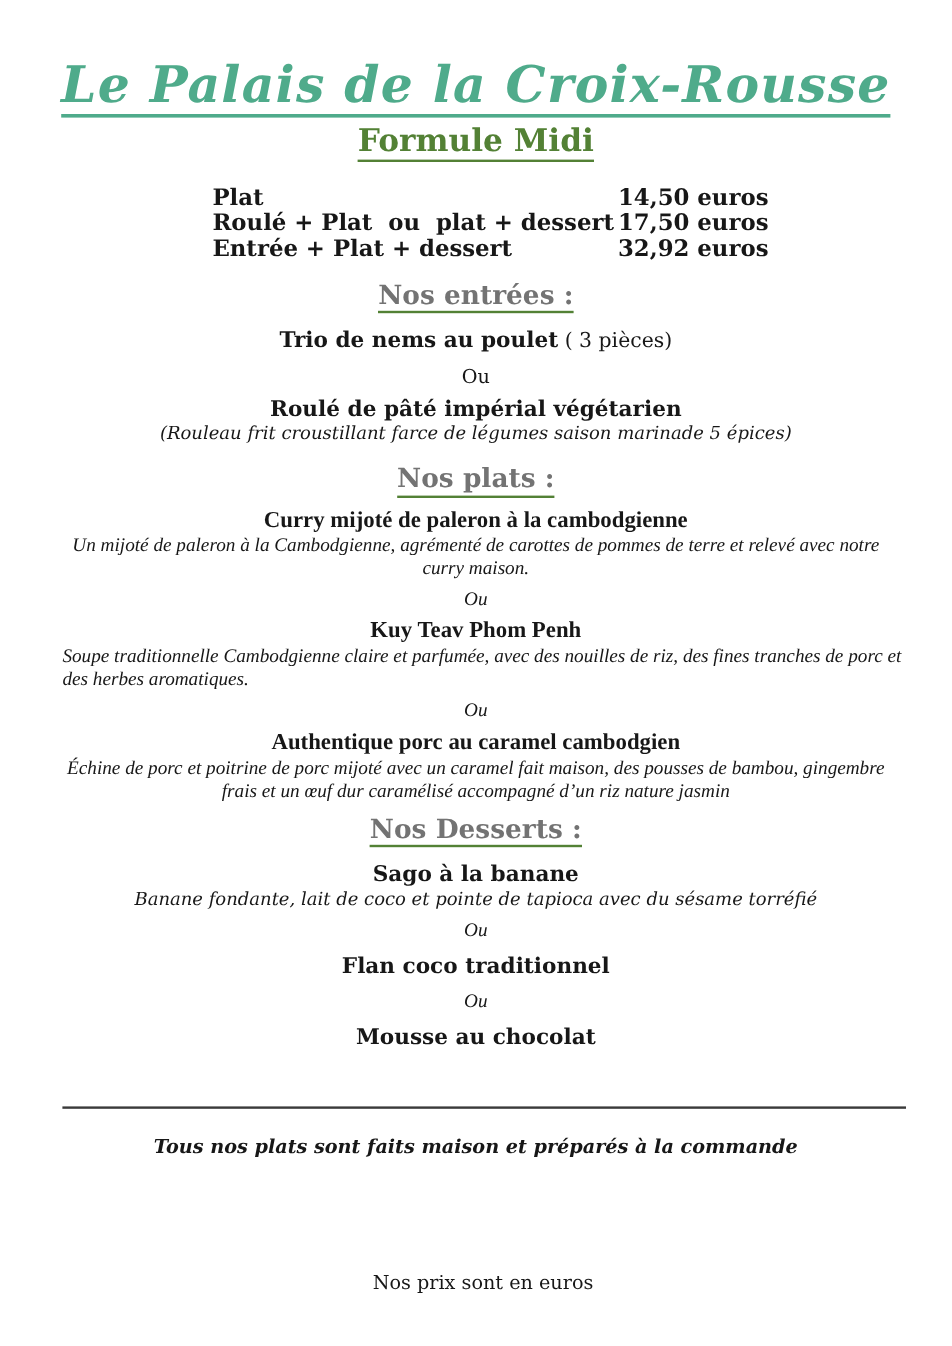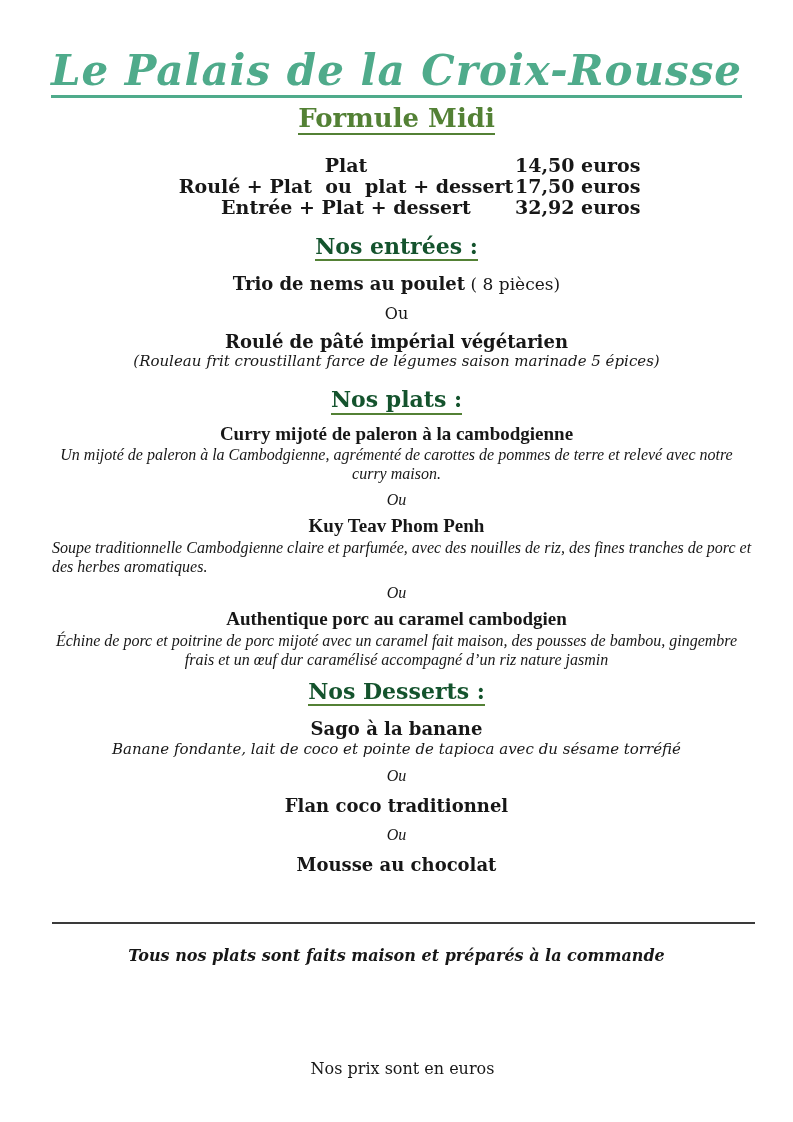--- a/index.html
+++ b/index.html
@@ -31,30 +31,30 @@
   .subtitle {
     display: inline-block;
     font-size: 26px;
     font-weight: bold;
     color: #538135;
     border-bottom: 2px solid #538135;
     line-height: 1.1;
   }
   
   .prices { margin: 20px 0 0 170px; width: 460px; font-weight: bold; font-size: 19px; }
-  .price-row { display: flex; line-height: 21px; text-align: center; }
+  .price-row { display: flex; line-height: 21px; }
   .price-label { flex: 0 0 338px; white-space: pre-wrap; }
   .price-value { white-space: nowrap; }
   
   .section-heading { text-align: center; }
   .section-heading > span {
     display: inline-block;
     font-size: 22px;
     font-weight: bold;
-    color: #14532d;
+    color: #737373;
     border-bottom: 2px solid #538135;
     line-height: 1.15;
   }
   .mt16 { margin-top: 16px; }
   .mt12 { margin-top: 12px; }
   .mt10 { margin-top: 10px; }
   .mt8  { margin-top: 8px; }
   .mt6  { margin-top: 6px; }
   
   .dish-name { text-align: center; font-size: 18px; font-weight: bold; line-height: 1.2; }
@@ -115,21 +115,21 @@
     <div class="price-row">
       <span class="price-label">Entrée + Plat + dessert</span>
       <span class="price-value">32,92 euros</span>
     </div>
   </div>
 
   <div class="section-heading mt16">
     <span>Nos entrées :</span>
   </div>
   <div class="dish-name mt12">
-    <span>Trio de nems au poulet</span><span class="dish-note"> ( 8 pièces)</span>
+    <span>Trio de nems au poulet</span><span class="dish-note"> ( 3 pièces)</span>
   </div>
   <div class="sep mt10">Ou</div>
   <div class="dish-name mt8">Roulé de pâté impérial végétarien</div>
   <div class="dish-desc">(Rouleau frit croustillant farce de légumes saison marinade 5 épices)</div>
 
   <div class="section-heading mt16">
     <span>Nos plats :</span>
   </div>
   <div class="dish-name narrow mt8">Curry mijoté de paleron à la cambodgienne</div>
   <div class="dish-desc narrow">Un mijoté de paleron à la Cambodgienne, agrémenté de carottes de pommes de terre et relevé avec notre curry maison.</div>

